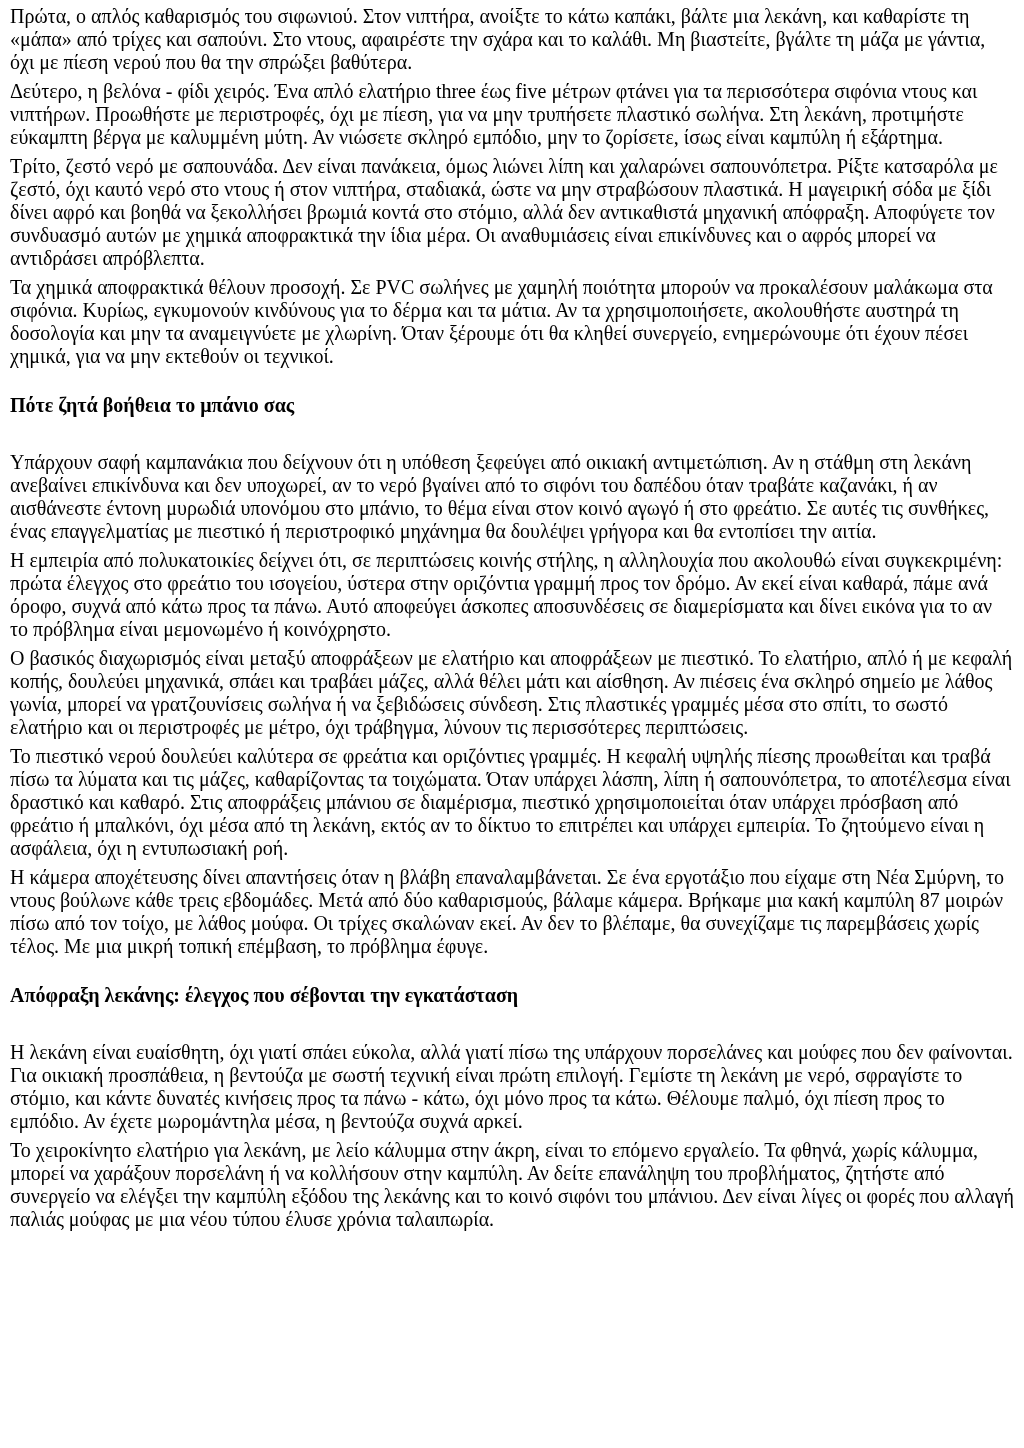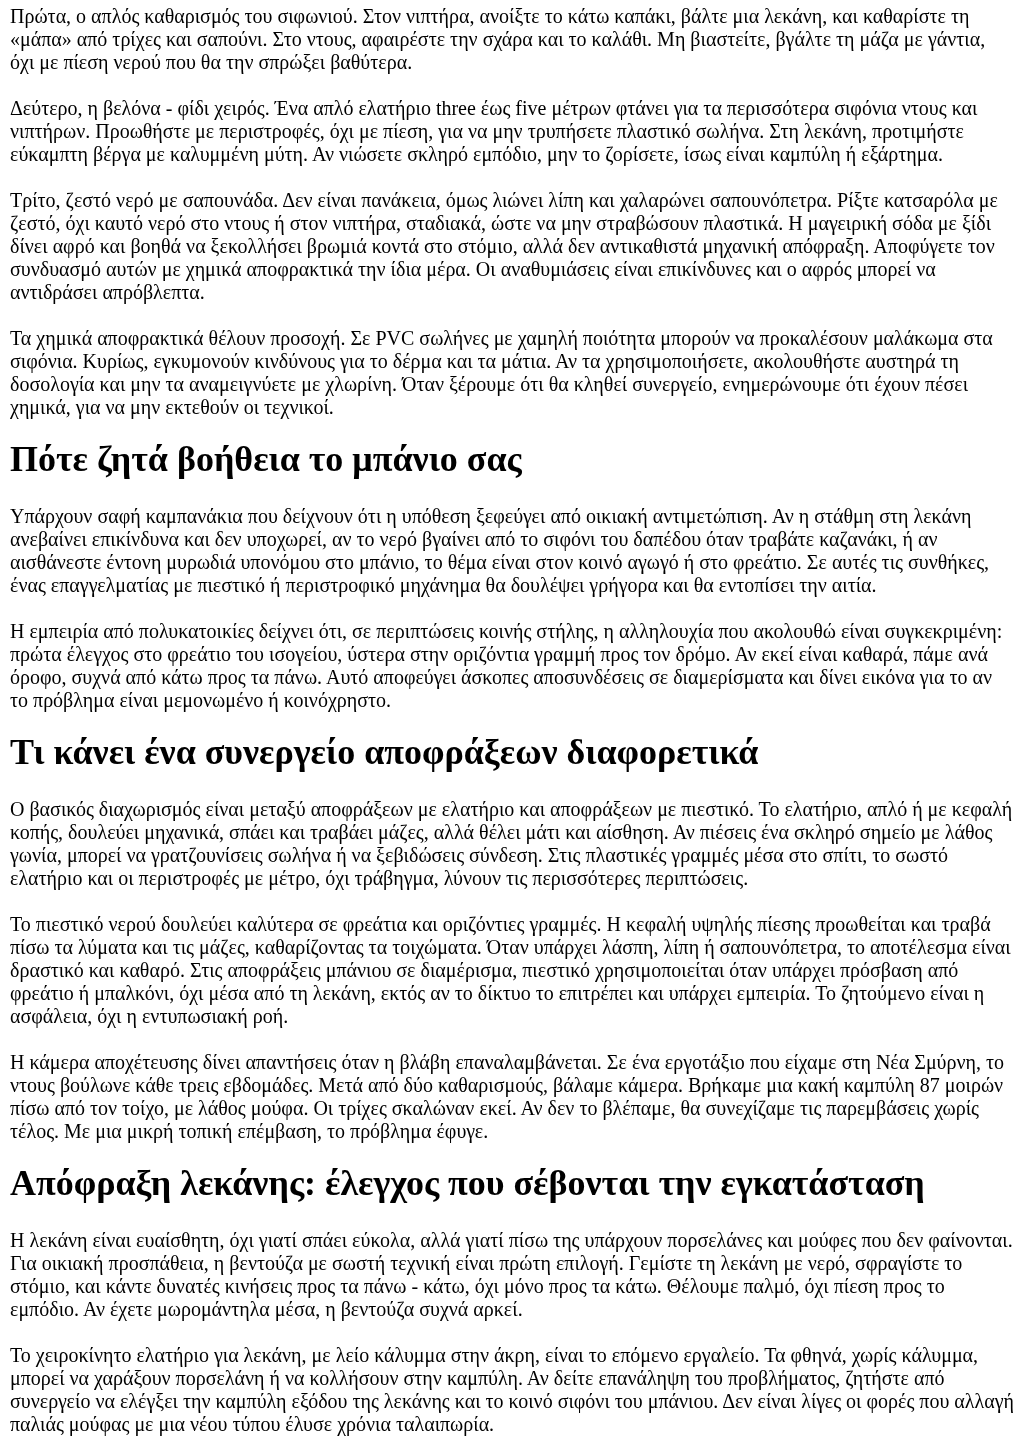--- a/index.html
+++ b/index.html
@@ -13,49 +13,48 @@
     min-height: 1448px;
     box-sizing: border-box;
     font-family: "Liberation Serif", "DejaVu Serif", serif;
     font-size: 20px;
     line-height: 23px;
   }
   main.doc {
     padding: 5px 10px 20px 10px;
   }
   p.para {
-    margin: 23px 0;
+    margin: 6px 0;
     text-align: left;
   }
   p.para:first-child {
     margin-top: 0;
   }
   h2.section-heading {
-    font-size: 36px;
+    font-size: 20px;
     line-height: 35px;
     font-weight: bold;
     margin: 20px 0 28px 0;
     letter-spacing: 0;
   }
 </style>
 </head>
 <body>
 
 <main class="doc">
   <p class="para">Πρώτα, ο απλός καθαρισμός του σιφωνιού. Στον νιπτήρα, ανοίξτε το κάτω καπάκι, βάλτε μια λεκάνη, και καθαρίστε τη «μάπα» από τρίχες και σαπούνι. Στο ντους, αφαιρέστε την σχάρα και το καλάθι. Μη βιαστείτε, βγάλτε τη μάζα με γάντια, όχι με πίεση νερού που θα την σπρώξει βαθύτερα.</p>
   <p class="para">Δεύτερο, η βελόνα - φίδι χειρός. Ένα απλό ελατήριο three έως five μέτρων φτάνει για τα περισσότερα σιφόνια ντους και νιπτήρων. Προωθήστε με περιστροφές, όχι με πίεση, για να μην τρυπήσετε πλαστικό σωλήνα. Στη λεκάνη, προτιμήστε εύκαμπτη βέργα με καλυμμένη μύτη. Αν νιώσετε σκληρό εμπόδιο, μην το ζορίσετε, ίσως είναι καμπύλη ή εξάρτημα.</p>
   <p class="para">Τρίτο, ζεστό νερό με σαπουνάδα. Δεν είναι πανάκεια, όμως λιώνει λίπη και χαλαρώνει σαπουνόπετρα. Ρίξτε κατσαρόλα με ζεστό, όχι καυτό νερό στο ντους ή στον νιπτήρα, σταδιακά, ώστε να μην στραβώσουν πλαστικά. Η μαγειρική σόδα με ξίδι δίνει αφρό και βοηθά να ξεκολλήσει βρωμιά κοντά στο στόμιο, αλλά δεν αντικαθιστά μηχανική απόφραξη. Αποφύγετε τον συνδυασμό αυτών με χημικά αποφρακτικά την ίδια μέρα. Οι αναθυμιάσεις είναι επικίνδυνες και ο αφρός μπορεί να αντιδράσει απρόβλεπτα.</p>
   <p class="para">Τα χημικά αποφρακτικά θέλουν προσοχή. Σε PVC σωλήνες με χαμηλή ποιότητα μπορούν να προκαλέσουν μαλάκωμα στα σιφόνια. Κυρίως, εγκυμονούν κινδύνους για το δέρμα και τα μάτια. Αν τα χρησιμοποιήσετε, ακολουθήστε αυστηρά τη δοσολογία και μην τα αναμειγνύετε με χλωρίνη. Όταν ξέρουμε ότι θα κληθεί συνεργείο, ενημερώνουμε ότι έχουν πέσει χημικά, για να μην εκτεθούν οι τεχνικοί.</p>
 
   <h2 class="section-heading">Πότε ζητά βοήθεια το μπάνιο σας</h2>
 
   <p class="para">Υπάρχουν σαφή καμπανάκια που δείχνουν ότι η υπόθεση ξεφεύγει από οικιακή αντιμετώπιση. Αν η στάθμη στη λεκάνη ανεβαίνει επικίνδυνα και δεν υποχωρεί, αν το νερό βγαίνει από το σιφόνι του δαπέδου όταν τραβάτε καζανάκι, ή αν αισθάνεστε έντονη μυρωδιά υπονόμου στο μπάνιο, το θέμα είναι στον κοινό αγωγό ή στο φρεάτιο. Σε αυτές τις συνθήκες, ένας επαγγελματίας με πιεστικό ή περιστροφικό μηχάνημα θα δουλέψει γρήγορα και θα εντοπίσει την αιτία.</p>
   <p class="para">Η εμπειρία από πολυκατοικίες δείχνει ότι, σε περιπτώσεις κοινής στήλης, η αλληλουχία που ακολουθώ είναι συγκεκριμένη: πρώτα έλεγχος στο φρεάτιο του ισογείου, ύστερα στην οριζόντια γραμμή προς τον δρόμο. Αν εκεί είναι καθαρά, πάμε ανά όροφο, συχνά από κάτω προς τα πάνω. Αυτό αποφεύγει άσκοπες αποσυνδέσεις σε διαμερίσματα και δίνει εικόνα για το αν το πρόβλημα είναι μεμονωμένο ή κοινόχρηστο.</p>
 
-  <h2 class="section-heading">Τι κάνει ένα συνεργείο αποφράξεων διαφορετικά</h2>
 
   <p class="para">Ο βασικός διαχωρισμός είναι μεταξύ αποφράξεων με ελατήριο και αποφράξεων με πιεστικό. Το ελατήριο, απλό ή με κεφαλή κοπής, δουλεύει μηχανικά, σπάει και τραβάει μάζες, αλλά θέλει μάτι και αίσθηση. Αν πιέσεις ένα σκληρό σημείο με λάθος γωνία, μπορεί να γρατζουνίσεις σωλήνα ή να ξεβιδώσεις σύνδεση. Στις πλαστικές γραμμές μέσα στο σπίτι, το σωστό ελατήριο και οι περιστροφές με μέτρο, όχι τράβηγμα, λύνουν τις περισσότερες περιπτώσεις.</p>
   <p class="para">Το πιεστικό νερού δουλεύει καλύτερα σε φρεάτια και οριζόντιες γραμμές. Η κεφαλή υψηλής πίεσης προωθείται και τραβά πίσω τα λύματα και τις μάζες, καθαρίζοντας τα τοιχώματα. Όταν υπάρχει λάσπη, λίπη ή σαπουνόπετρα, το αποτέλεσμα είναι δραστικό και καθαρό. Στις αποφράξεις μπάνιου σε διαμέρισμα, πιεστικό χρησιμοποιείται όταν υπάρχει πρόσβαση από φρεάτιο ή μπαλκόνι, όχι μέσα από τη λεκάνη, εκτός αν το δίκτυο το επιτρέπει και υπάρχει εμπειρία. Το ζητούμενο είναι η ασφάλεια, όχι η εντυπωσιακή ροή.</p>
   <p class="para">Η κάμερα αποχέτευσης δίνει απαντήσεις όταν η βλάβη επαναλαμβάνεται. Σε ένα εργοτάξιο που είχαμε στη Νέα Σμύρνη, το ντους βούλωνε κάθε τρεις εβδομάδες. Μετά από δύο καθαρισμούς, βάλαμε κάμερα. Βρήκαμε μια κακή καμπύλη 87 μοιρών πίσω από τον τοίχο, με λάθος μούφα. Οι τρίχες σκαλώναν εκεί. Αν δεν το βλέπαμε, θα συνεχίζαμε τις παρεμβάσεις χωρίς τέλος. Με μια μικρή τοπική επέμβαση, το πρόβλημα έφυγε.</p>
 
   <h2 class="section-heading">Απόφραξη λεκάνης: έλεγχος που σέβονται την εγκατάσταση</h2>
 
   <p class="para">Η λεκάνη είναι ευαίσθητη, όχι γιατί σπάει εύκολα, αλλά γιατί πίσω της υπάρχουν πορσελάνες και μούφες που δεν φαίνονται. Για οικιακή προσπάθεια, η βεντούζα με σωστή τεχνική είναι πρώτη επιλογή. Γεμίστε τη λεκάνη με νερό, σφραγίστε το στόμιο, και κάντε δυνατές κινήσεις προς τα πάνω - κάτω, όχι μόνο προς τα κάτω. Θέλουμε παλμό, όχι πίεση προς το εμπόδιο. Αν έχετε μωρομάντηλα μέσα, η βεντούζα συχνά αρκεί.</p>
   <p class="para">Το χειροκίνητο ελατήριο για λεκάνη, με λείο κάλυμμα στην άκρη, είναι το επόμενο εργαλείο. Τα φθηνά, χωρίς κάλυμμα, μπορεί να χαράξουν πορσελάνη ή να κολλήσουν στην καμπύλη. Αν δείτε επανάληψη του προβλήματος, ζητήστε από συνεργείο να ελέγξει την καμπύλη εξόδου της λεκάνης και το κοινό σιφόνι του μπάνιου. Δεν είναι λίγες οι φορές που αλλαγή παλιάς μούφας με μια νέου τύπου έλυσε χρόνια ταλαιπωρία.</p>
 </main>

